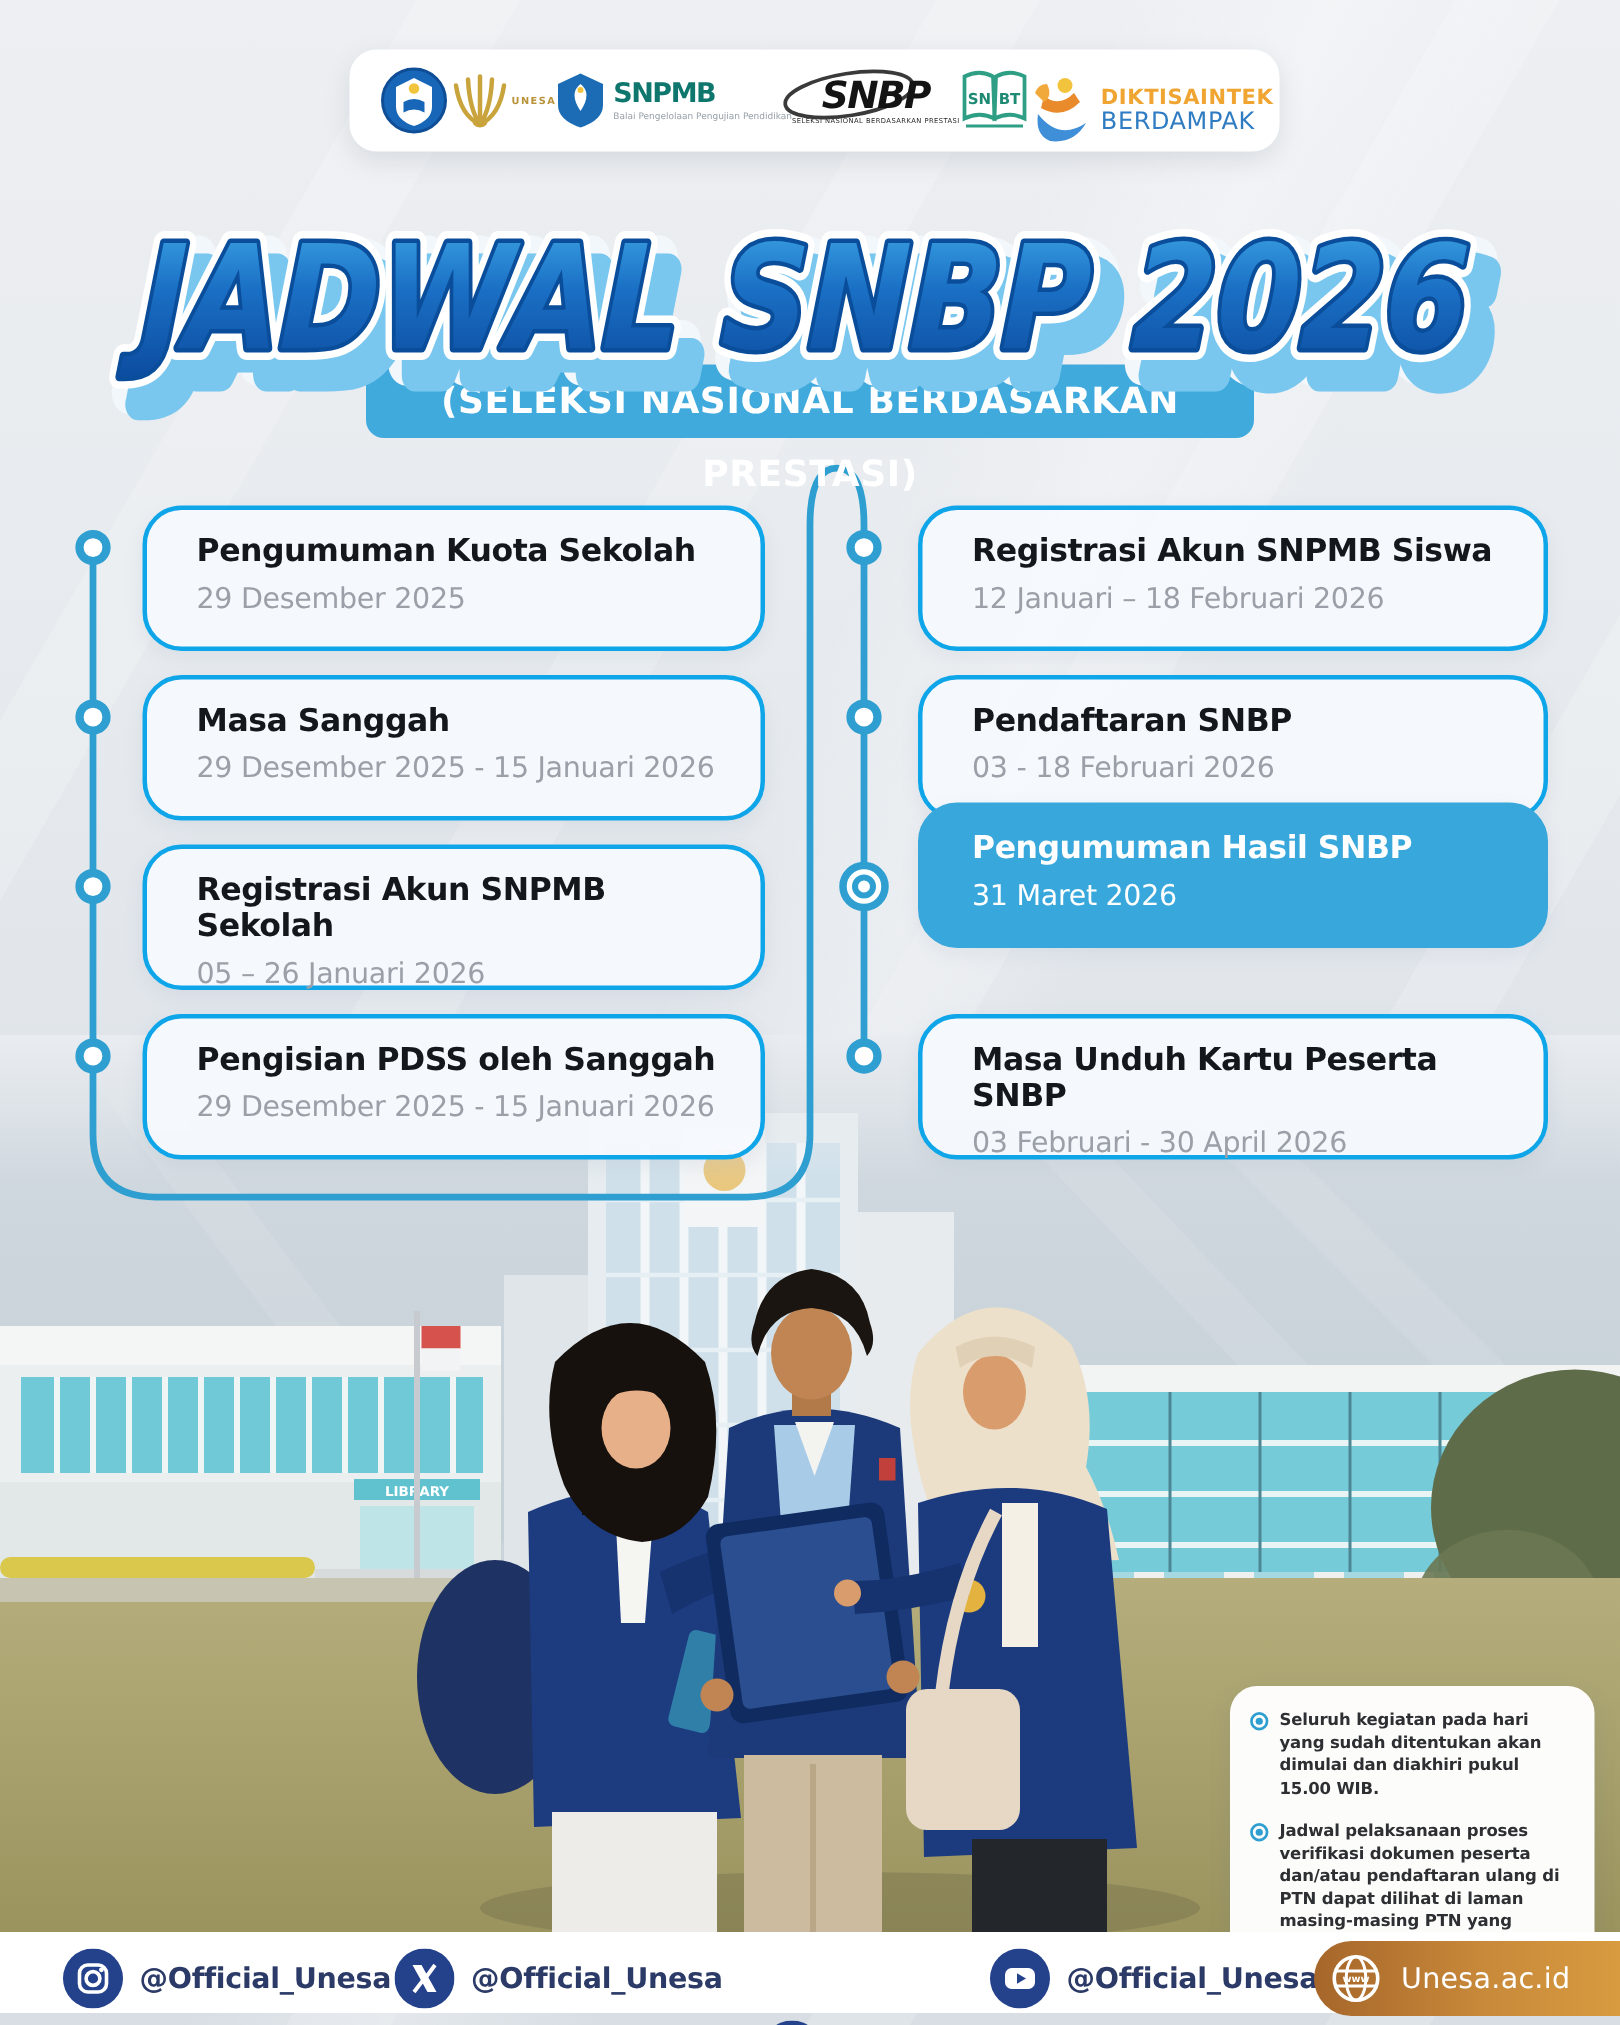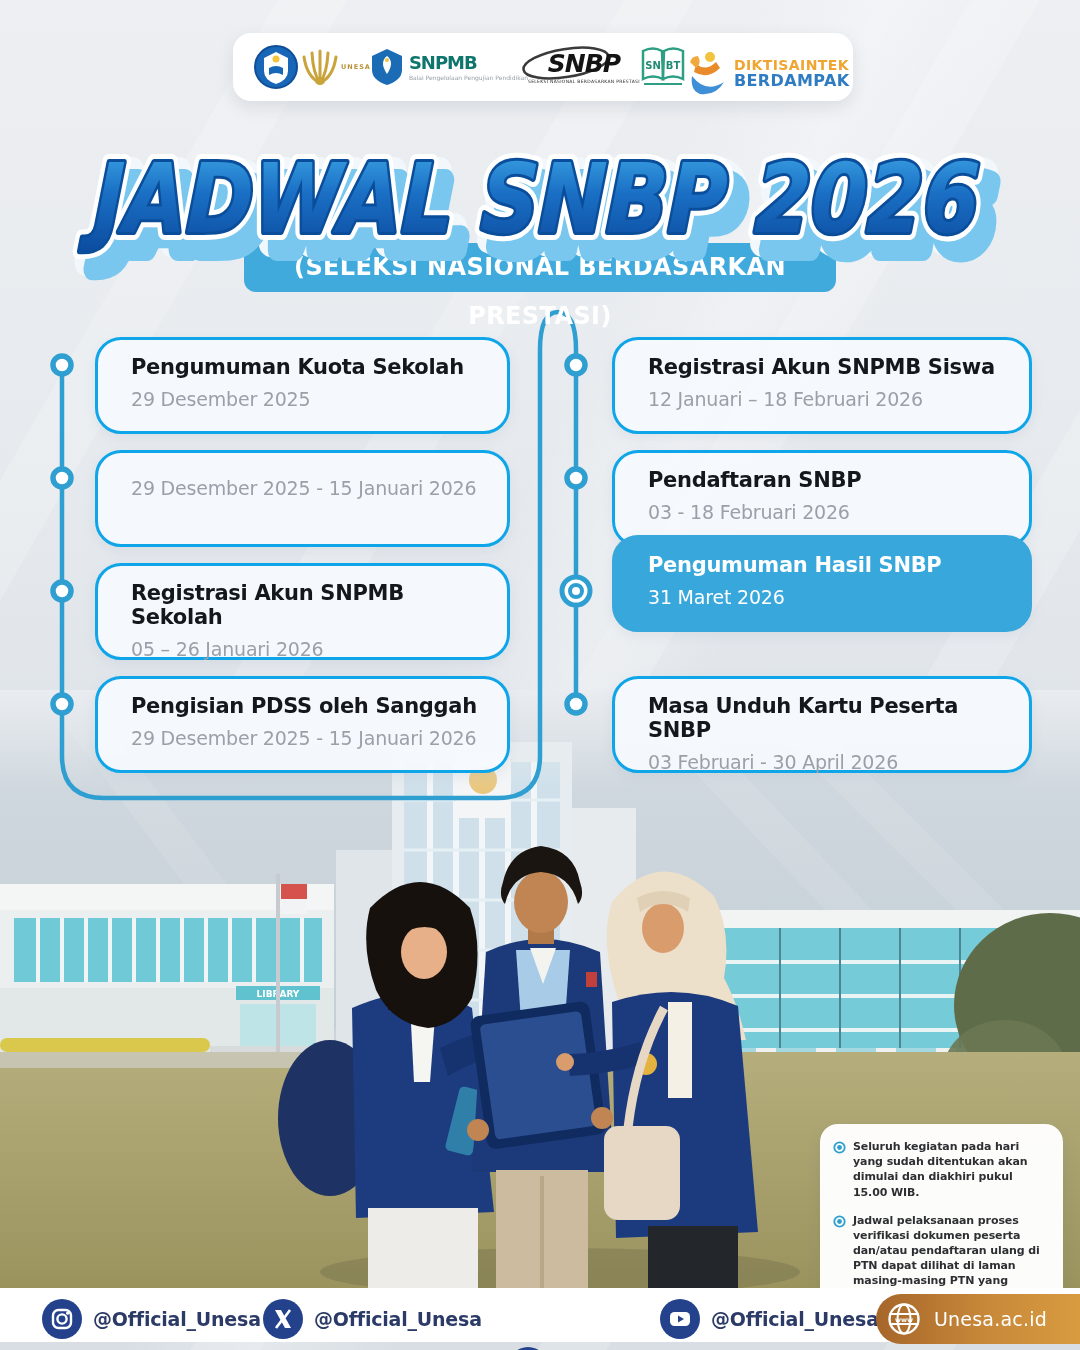--- a/index.html
+++ b/index.html
@@ -18,21 +18,21 @@
     background:#fff;border-radius:18px;box-shadow:0 6px 16px rgba(110,125,145,.18);
     display:flex;align-items:center;justify-content:space-between;padding:0 20px;box-sizing:border-box;}
   .logo-item{display:flex;align-items:center;gap:6px;}
   .snpmb-text{font-size:18px;font-weight:800;color:#0f766e;letter-spacing:-1px;line-height:1;}
   .snpmb-tag{font-size:6px;color:#97A0A8;margin-top:2px;white-space:nowrap;}
   .snbp-wrap{position:relative;text-align:center;}
   .snbp-text{font-size:25px;font-weight:800;font-style:italic;color:#141414;letter-spacing:-1px;line-height:1;position:relative;z-index:2;}
   .snbp-ell{position:absolute;left:-8px;top:-9px;z-index:1;}
   .snbp-tag{font-size:4.5px;color:#2b2b2b;letter-spacing:.3px;margin-top:3px;white-space:nowrap;}
   .dikti-l1{font-size:14px;font-weight:800;color:#F0A532;letter-spacing:.4px;line-height:1.15;}
-  .dikti-l2{font-size:16px;font-weight:700;color:#2F7CC2;letter-spacing:.4px;line-height:1.05;}
+  .dikti-l2{font-size:16px;font-weight:400;color:#2F7CC2;letter-spacing:.4px;line-height:1.05;}
   
   .title-wrap{position:absolute;left:56px;top:116px;width:968px;height:172px;z-index:7;}
   .subtitle{position:absolute;left:244px;top:243px;width:592px;height:49px;z-index:6;
     background:#41AADD;border-radius:12px;color:#fff;font-weight:bold;font-size:24px;
     text-align:center;line-height:49px;letter-spacing:.4px;}
   
   .timeline-svg{position:absolute;left:0;top:0;width:1080px;height:1350px;z-index:4;pointer-events:none;}
   
   .card{position:absolute;width:415px;height:97px;box-sizing:border-box;z-index:5;
     background:rgba(245,249,253,.95);border:3px solid #0ea5e9;border-radius:26px;
@@ -289,20 +289,21 @@
     <circle cx="576" cy="591" r="14" stroke-width="5"></circle>
     <circle cx="576" cy="591" r="6" stroke-width="4"></circle>
   </g>
 </svg>
 
 <div class="card" style="left:95px;top:337px;">
   <div class="card-title">Pengumuman Kuota Sekolah</div>
   <div class="card-date">29 Desember 2025</div>
 </div>
 <div class="card" style="left:95px;top:450px;">
+  <div class="card-title">Masa Sanggah</div>
   <div class="card-date">29 Desember 2025 - 15 Januari 2026</div>
 </div>
 <div class="card" style="left:95px;top:563px;">
   <div class="card-title">Registrasi Akun SNPMB Sekolah</div>
   <div class="card-date">05 – 26 Januari 2026</div>
 </div>
 <div class="card" style="left:95px;top:676px;">
   <div class="card-title">Pengisian PDSS oleh Sanggah</div>
   <div class="card-date">29 Desember 2025 - 15 Januari 2026</div>
 </div>

